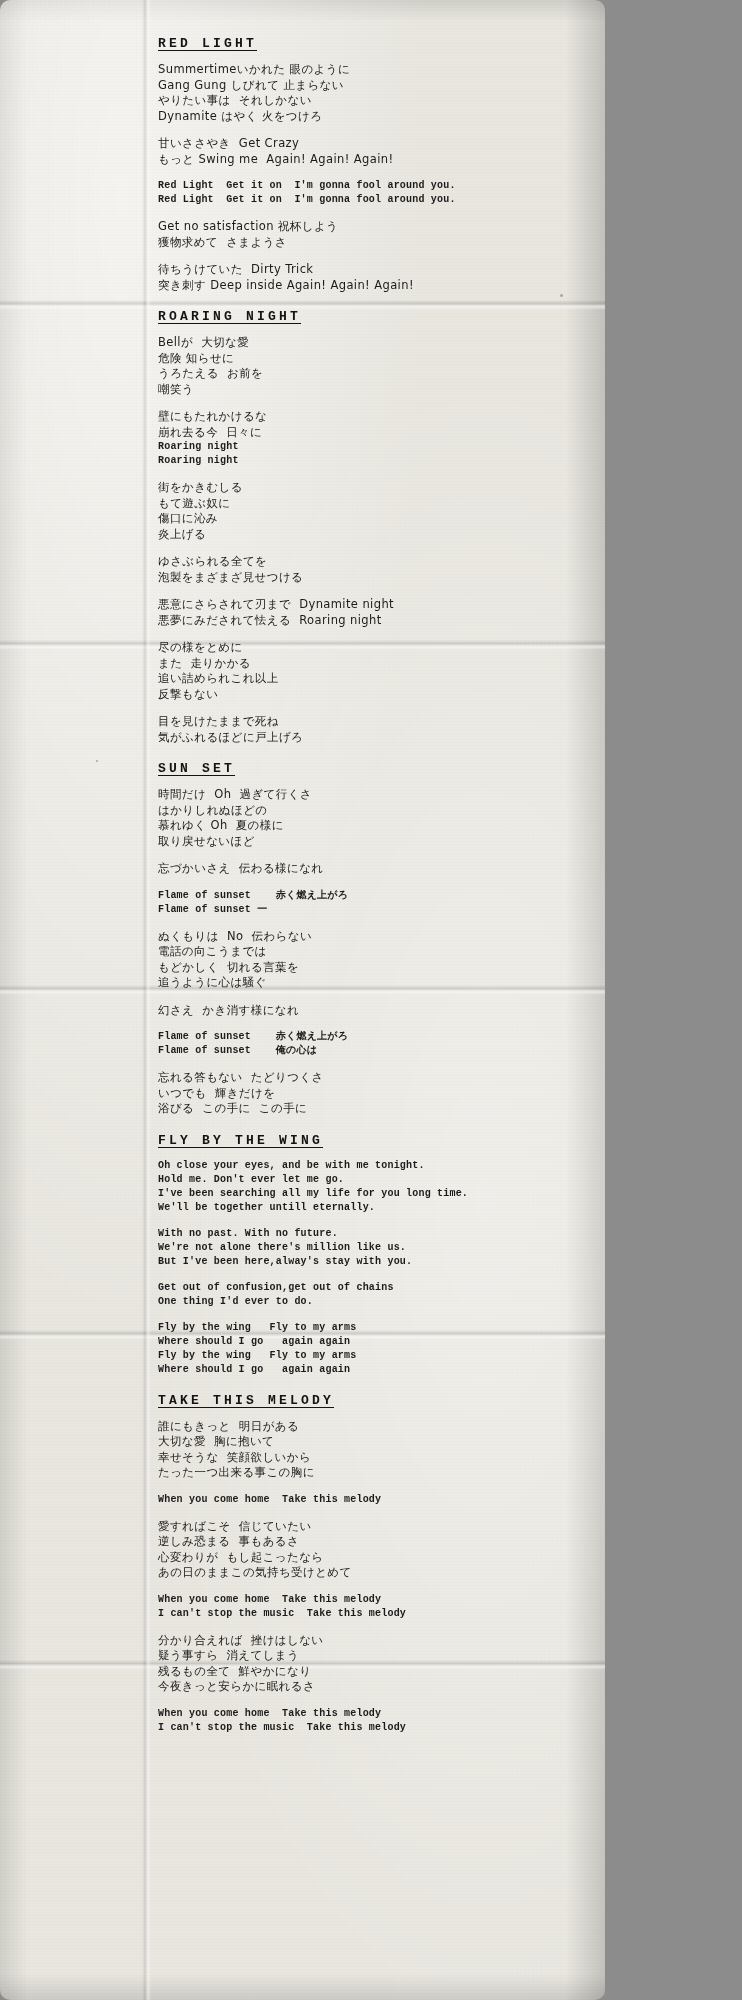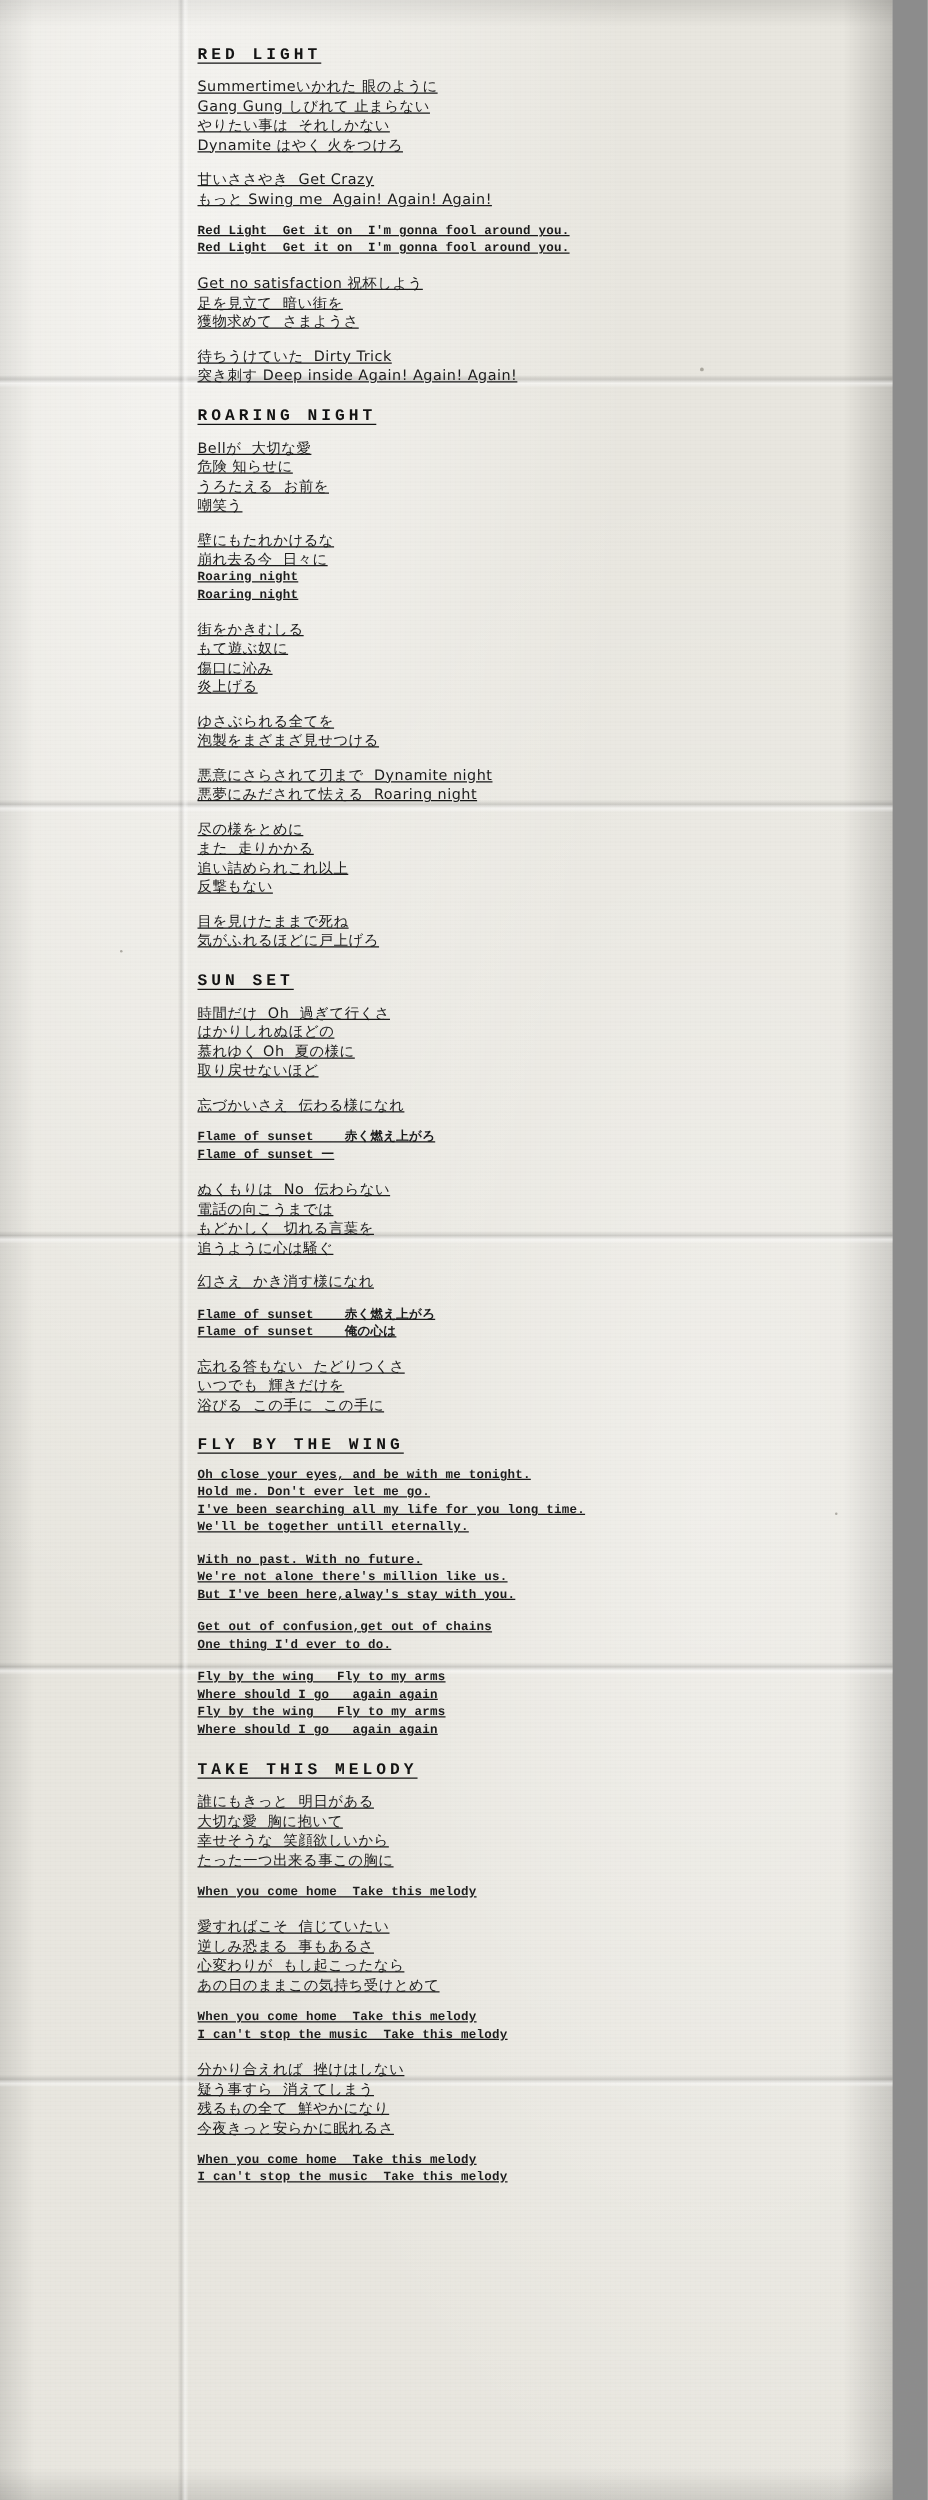--- a/index.html
+++ b/index.html
@@ -7,31 +7,32 @@
     padding: 0;
     background: #8c8c8c;
   }
   body {
     width: 742px;
     height: 2000px;
     overflow: hidden;
   }
   .page {
     position: relative;
-    width: 714px;
+    width: 605px;
     height: 2000px;
     background: #e8e6df;
     background-image:
       radial-gradient(ellipse at 20% 10%, rgba(255,255,255,0.55) 0%, rgba(255,255,255,0) 45%),
       radial-gradient(ellipse at 80% 60%, rgba(255,255,255,0.35) 0%, rgba(255,255,255,0) 50%),
       linear-gradient(to right, rgba(0,0,0,0.10) 0px, rgba(0,0,0,0.0) 28px),
       linear-gradient(to left, rgba(0,0,0,0.16) 0px, rgba(0,0,0,0.0) 40px),
       linear-gradient(to bottom, rgba(0,0,0,0.10) 0px, rgba(0,0,0,0) 22px),
       linear-gradient(to top, rgba(0,0,0,0.12) 0px, rgba(0,0,0,0) 26px);
     overflow: hidden;
+    border-radius: 10px;
   }
   
   .fold {
     position: absolute;
     left: 0;
     width: 742px;
     pointer-events: none;
   }
   .fold.h {
     height: 10px;
@@ -74,21 +75,20 @@
     font-size: 13px;
     font-weight: bold;
     letter-spacing: 3.2px;
     text-decoration: underline;
     text-underline-offset: 3px;
     margin-bottom: 11px;
     color: #141414;
   }
   .stanza {
     margin-bottom: 12px;
-    text-decoration: underline;
   }
   .line {
     font-size: 11px;
     line-height: 14.5px;
     white-space: pre-wrap;
     color: #1c1c1c;
   }
   .line.latin {
     font-family: "Liberation Mono", "DejaVu Sans Mono", monospace;
     font-weight: bold;
@@ -140,21 +140,20 @@
         <div class="stanza">
           <div class="line mix">甘いささやき  Get Crazy</div>
           <div class="line mix">もっと Swing me  Again! Again! Again!</div>
         </div>
         <div class="stanza">
           <div class="line latin">Red Light  Get it on  I'm gonna fool around you.</div>
           <div class="line latin">Red Light  Get it on  I'm gonna fool around you.</div>
         </div>
         <div class="stanza">
           <div class="line mix">Get no satisfaction 祝杯しよう</div>
-          <div class="line mix">足を見立て  暗い街を</div>
           <div class="line mix">獲物求めて  さまようさ</div>
         </div>
         <div class="stanza">
           <div class="line mix">待ちうけていた  Dirty Trick</div>
           <div class="line mix">突き刺す Deep inside Again! Again! Again!</div>
         </div>
       </div>
 
       <div class="song">
         <div class="song-title">ROARING NIGHT</div>

